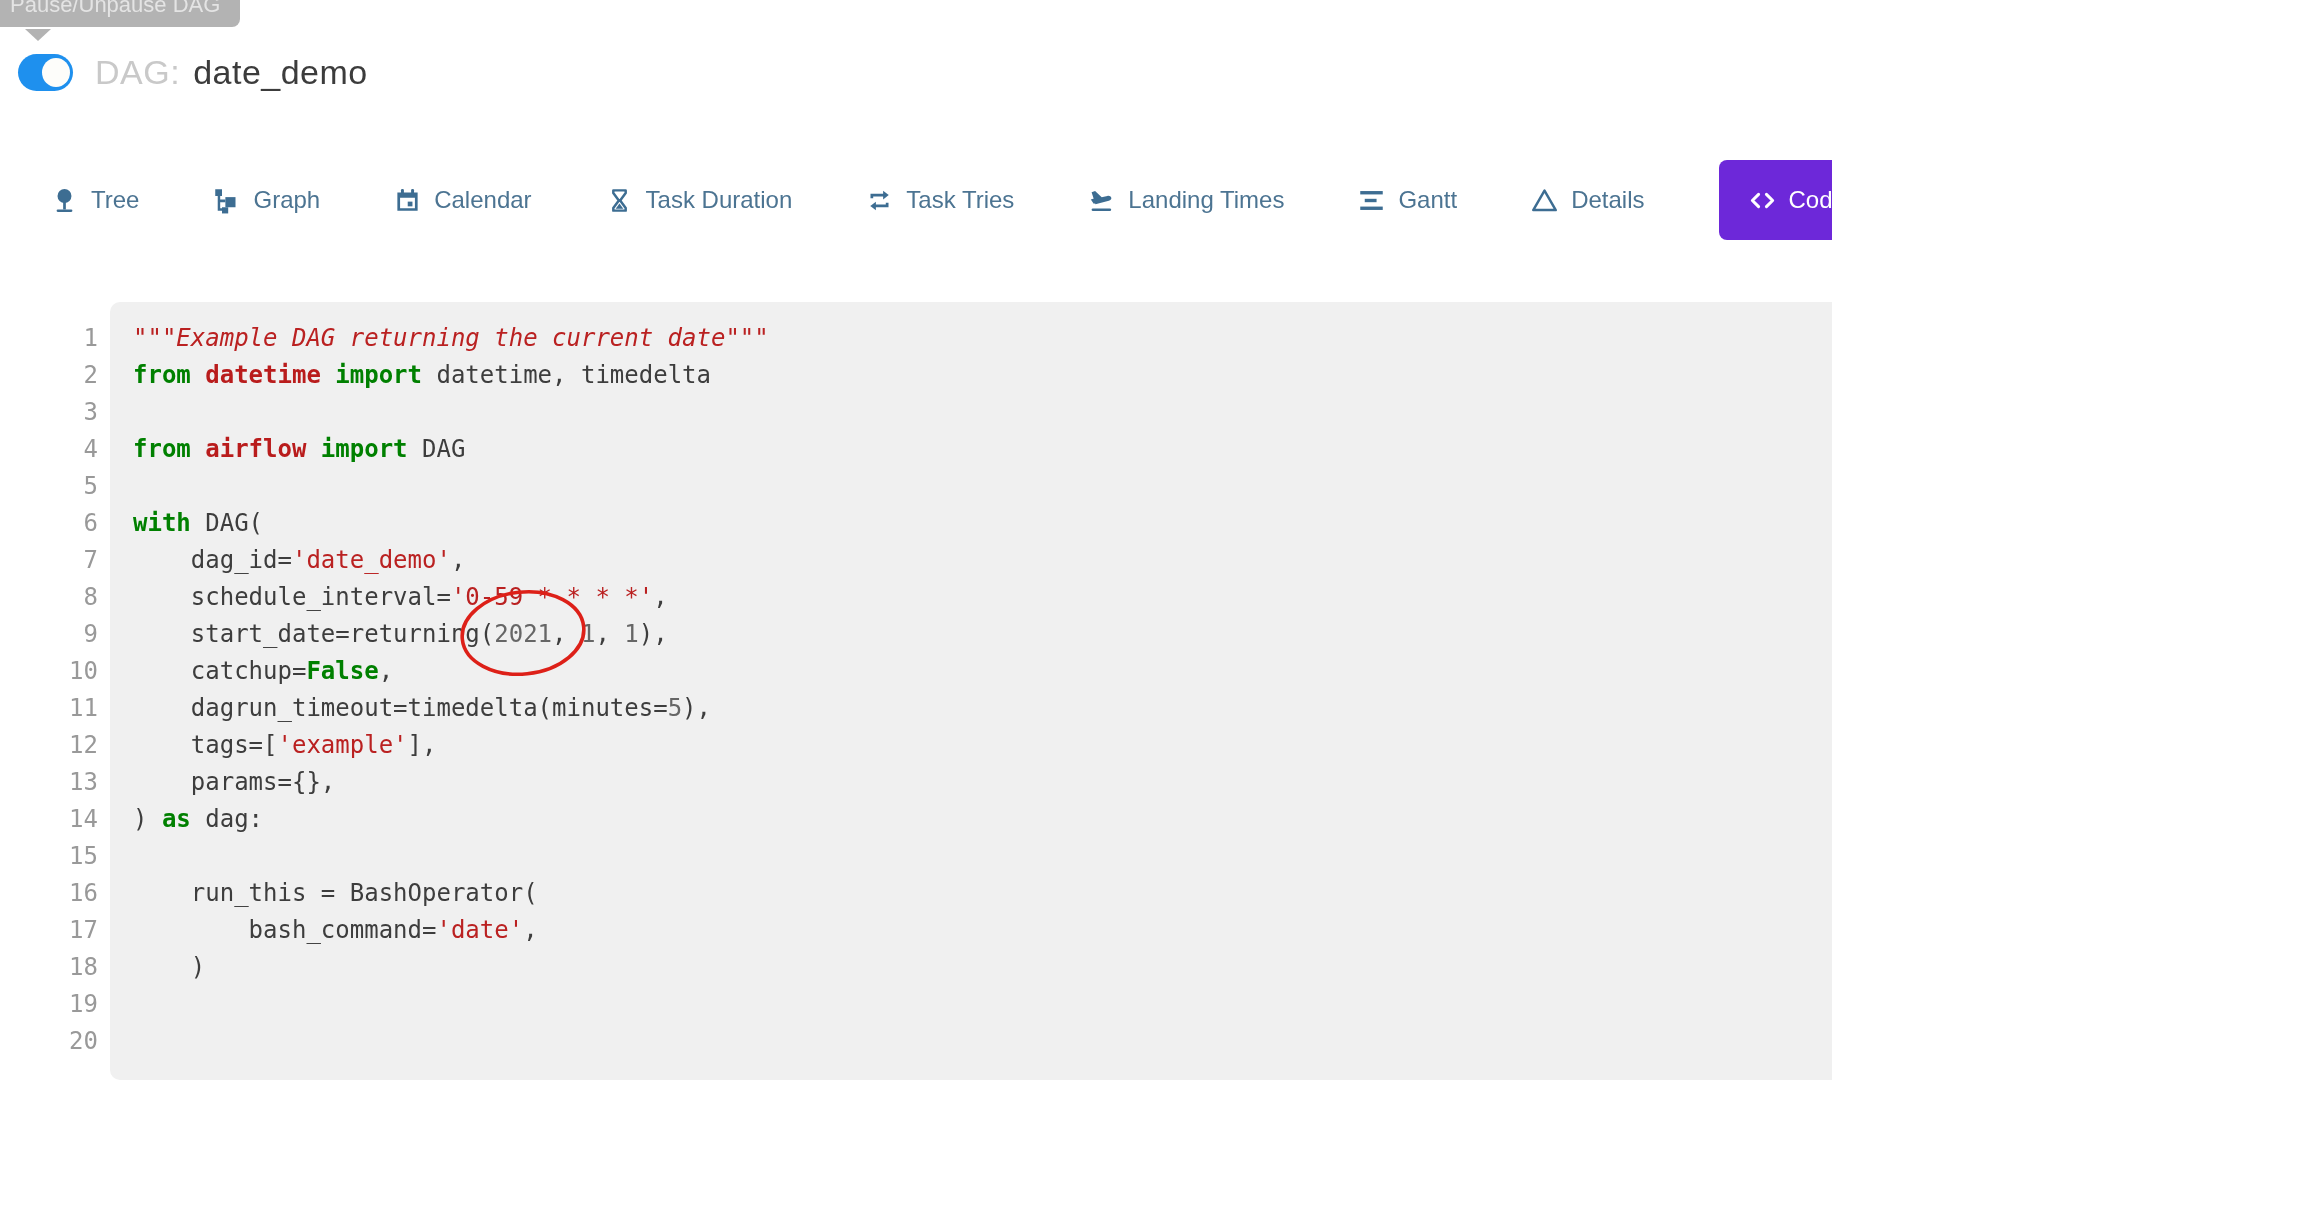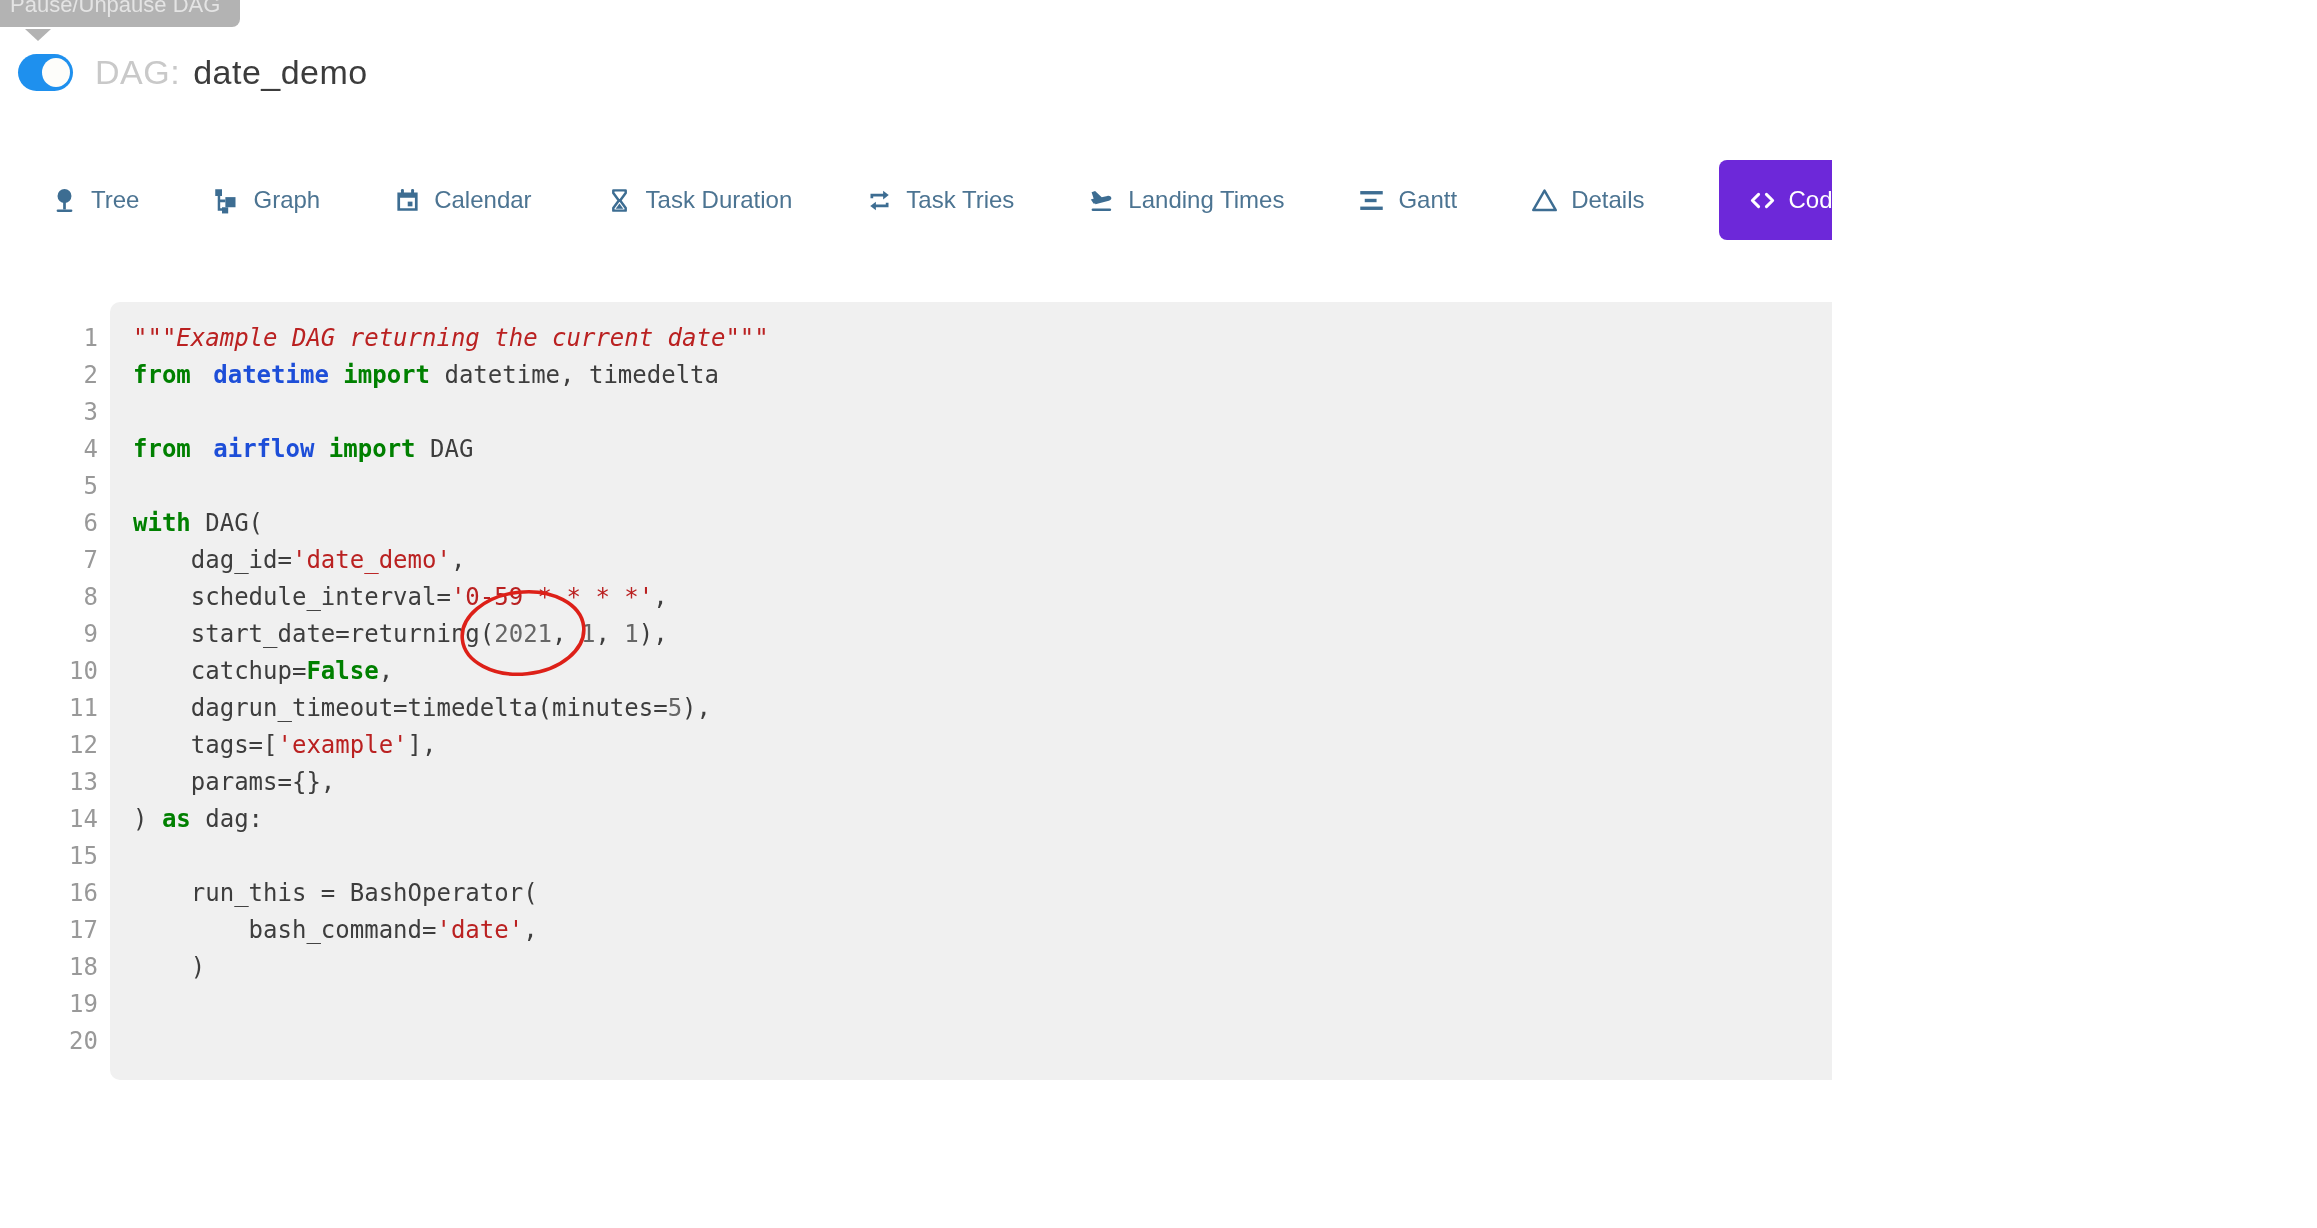--- a/index.html
+++ b/index.html
@@ -129,21 +129,21 @@
     background: #f0f0f0;
     border-radius: 10px 0 0 10px;
     padding: 18px 0 20px 23px;
     color: #3d3d3d;
   }
   .code-line { height: 37px; line-height: 37px; white-space: pre; }
 
   .tk-doc   { color: #ba2121; font-style: italic; }
   .tk-str   { color: #ba2121; }
   .tk-kw    { color: #008000; font-weight: bold; }
-  .tk-ns    { color: #1d4ed8; font-weight: bold; margin-left: 8px; }
+  .tk-ns    { color: #b91c1c; font-weight: bold; }
   .tk-num   { color: #666666; }
   .tk-const { color: #008000; font-weight: bold; }
   .tk-pl    { color: #3d3d3d; }
 
   
   .annotation {
     position: absolute;
     left: 436px;
     top: 576px;
     width: 175px;

